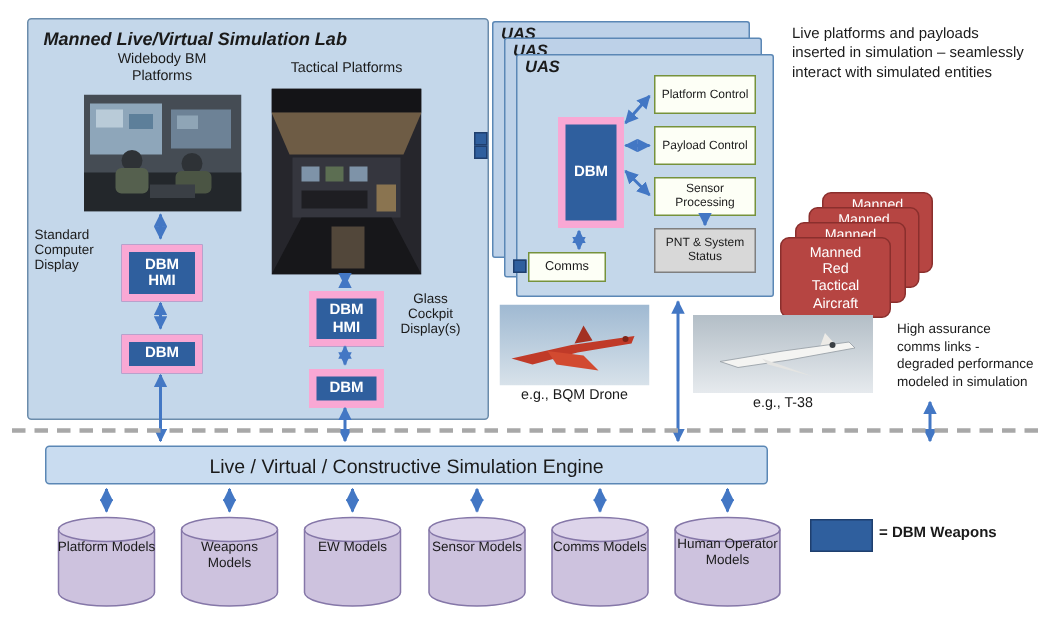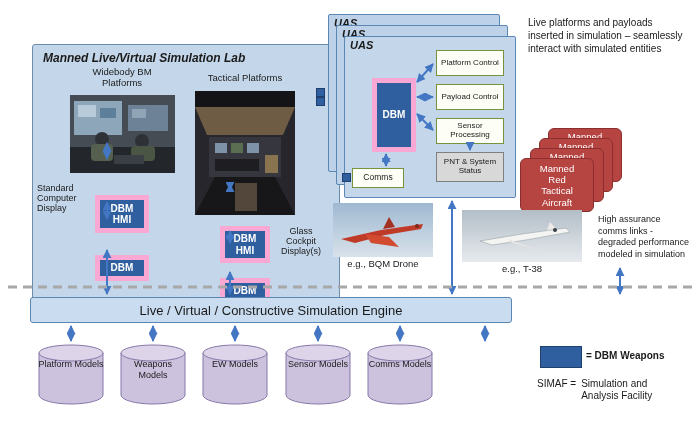--- a/index.html
+++ b/index.html
@@ -24,21 +24,21 @@
   .cyl-label{position:absolute;top:15px;left:0;right:0;text-align:center;font-size:9px;line-height:1.18;}
   .node{background:#2f5f9e;border:1px solid #1f3f6e;}
   .it{font-style:italic;font-weight:bold;}
   svg{display:block;}
 </style>
 </head>
 <body>
 
 <div class="canvas">
 
-  <div class="abs panel" style="left:32px;top:12px;width:308px;height:268px;margin-top:32px;">
+  <div class="abs panel" style="left:18px;top:12px;width:308px;height:268px;">
     <div class="abs it" style="left:10px;top:6px;font-size:12px;">Manned Live/Virtual Simulation Lab</div>
 
     <div class="abs lbl" style="left:49px;top:22px;width:80px;">Widebody BM Platforms</div>
 
     <div class="abs" style="left:37px;top:50px;">
       <svg width="105" height="78" viewBox="0 0 105 78">
         <rect width="105" height="78" fill="#454c54"></rect>
         <rect x="4" y="6" width="48" height="34" fill="#8ea6ba"></rect>
         <rect x="8" y="10" width="18" height="12" fill="#b9cbd8"></rect>
         <rect x="30" y="13" width="16" height="10" fill="#5d7f9a"></rect>
@@ -184,27 +184,30 @@
     </svg>
     <div class="cyl-label">Sensor Models</div>
   </div>
   <div class="abs" style="left:367px;top:344px;width:66px;height:62px;">
     <svg width="66" height="62" viewBox="0 0 66 62">
       <path d="M1 9 V51 A32 9 0 0 0 65 51 V9" fill="#cdc2de" stroke="#8577a8"></path>
       <ellipse cx="33" cy="9" rx="32" ry="8" fill="#ddd4ea" stroke="#8577a8"></ellipse>
     </svg>
     <div class="cyl-label">Comms Models</div>
   </div>
+  <div class="abs" style="left:449px;top:344px;width:72px;height:62px;">
+    <svg width="72" height="62" viewBox="0 0 66 62" preserveAspectRatio="none">
+      <path d="M1 9 V51 A32 9 0 0 0 65 51 V9" fill="#cdc2de" stroke="#8577a8"></path>
+      <ellipse cx="33" cy="9" rx="32" ry="8" fill="#ddd4ea" stroke="#8577a8"></ellipse>
+    </svg>
+    <div class="cyl-label" style="top:13px;">Human Operator Models</div>
+  </div>
 
   <div class="abs node" style="left:540px;top:346px;width:40px;height:20px;"></div>
   <div class="abs" style="left:586px;top:350px;font-size:10px;font-weight:700;">= DBM Weapons</div>
-  <div class="abs" style="left:537px;top:378px;display:flex;gap:5px;font-size:10px;line-height:1.2;">
-    <span>SIMAF =</span>
-    <span style="width:80px;display:inline-block;">Simulation and Analysis Facility</span>
-  </div>
 
   <svg class="abs" style="left:0;top:0;z-index:10;pointer-events:none;" width="698" height="425" viewBox="0 0 698 425">
     <defs>
       <marker id="ah" viewBox="0 0 10 10" refX="9" refY="5" markerWidth="4.5" markerHeight="4.5" orient="auto-start-reverse">
         <path d="M0 0 L10 5 L0 10 z" fill="#4377c4"></path>
       </marker>
     </defs>
     <g stroke="#4377c4" stroke-width="2">
       <line x1="107" y1="143" x2="107" y2="159" marker-start="url(#ah)" marker-end="url(#ah)"></line>
       <line x1="107" y1="202" x2="107" y2="219" marker-start="url(#ah)" marker-end="url(#ah)"></line>

